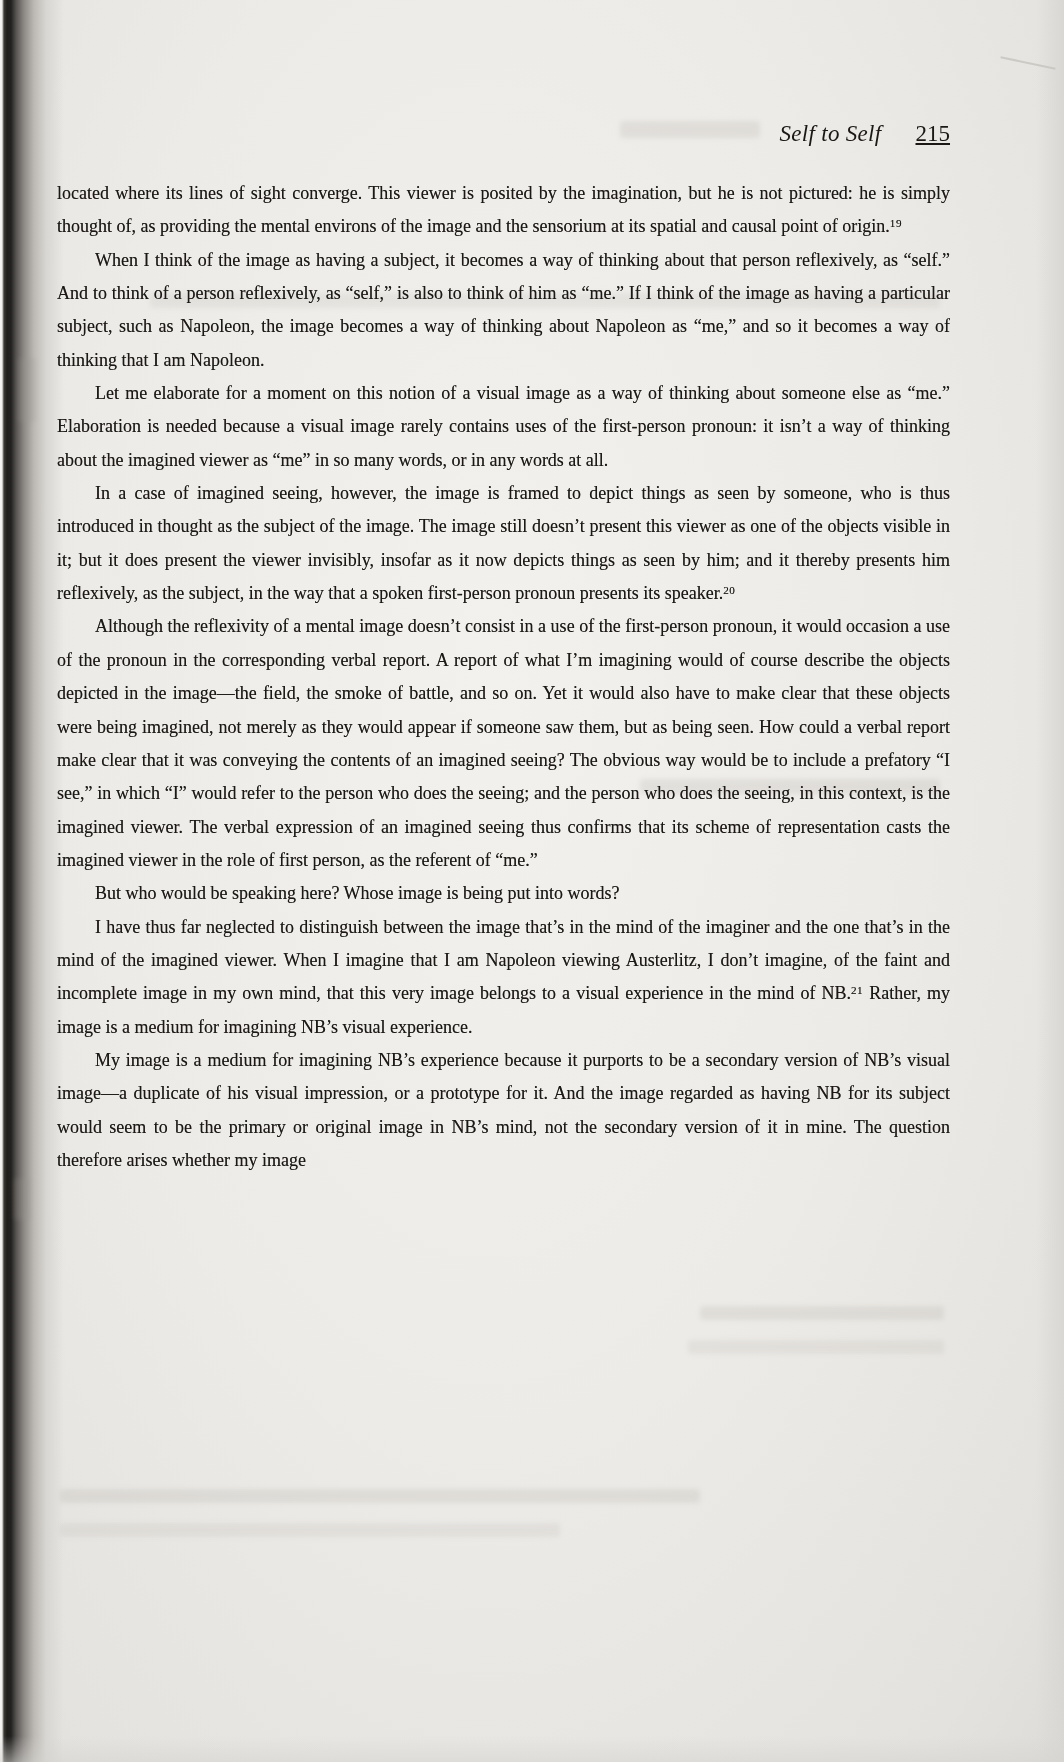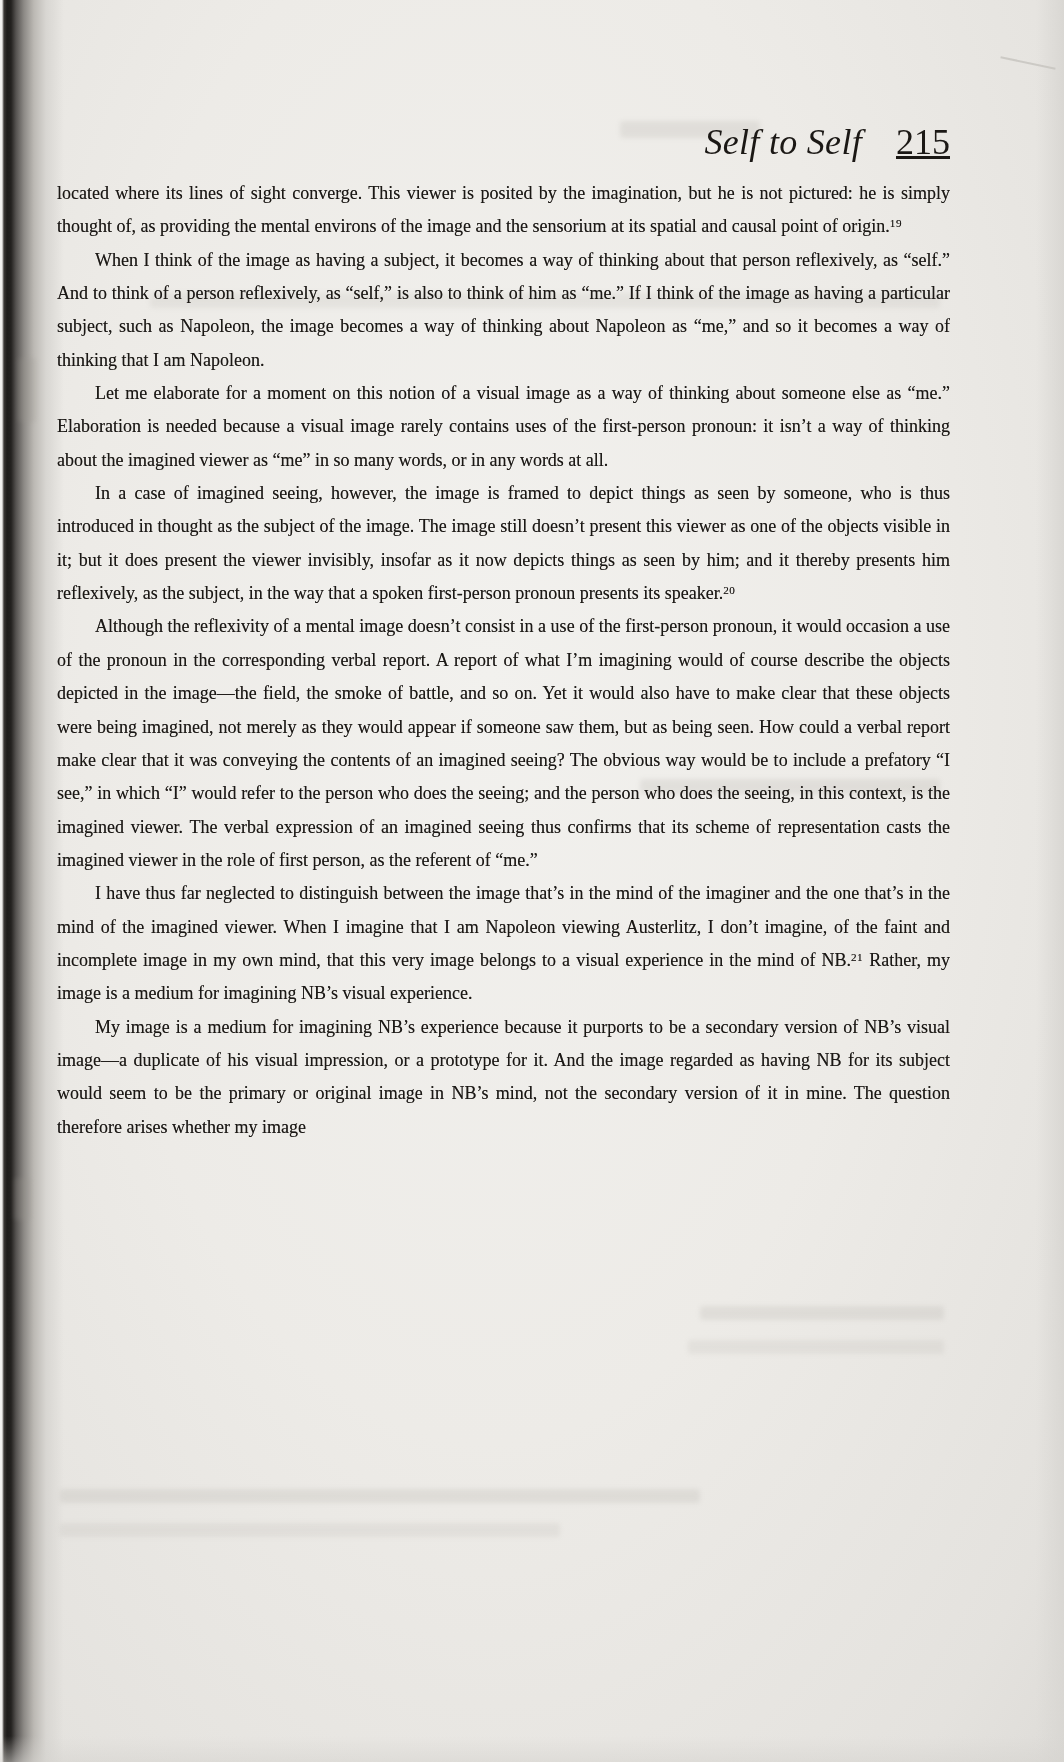--- a/index.html
+++ b/index.html
@@ -49,21 +49,21 @@
   .g4 { left: 700px; top: 1306px; width: 244px; height: 14px; }
   .g5 { left: 688px; top: 1340px; width: 256px; height: 14px; opacity: 0.12; }
   .g6 { left: 60px;  top: 1489px; width: 640px; height: 14px; }
   .g7 { left: 60px;  top: 1523px; width: 500px; height: 14px; opacity: 0.12; }
   .g8 { left: 18px;  top: 358px;  width: 18px;  height: 64px; opacity: 0.2; }
   .g9 { left: 14px;  top: 1178px; width: 16px;  height: 42px; opacity: 0.2; }
 
   .header {
     position: absolute; top: 121px; right: 114px;
     display: flex; align-items: flex-start; gap: 34px;
-    font-size: 36px; color: #1b1815;
+    font-size: 23px; color: #1b1815;
   }
   .running-title { font-style: italic; letter-spacing: 0.3px; }
   .page-number { font-style: normal; text-decoration: underline; }
 
   .text-block {
     position: absolute; left: 57px; top: 177px; width: 893px;
     font-size: 18px; line-height: 33.35px;
     color: #1b1815;
     text-align: justify;
     text-shadow: 0 0 0.5px rgba(27,24,21,0.55);
@@ -107,19 +107,20 @@
     <p class="para no-indent"><span>located where its lines of sight converge. This viewer is posited by the imagination, but he is not pictured: he is simply thought of, as providing the mental environs of the image and the sensorium at its spatial and causal point of origin.</span><sup class="fn">19</sup></p>
 
     <p class="para"><span>When I think of the image as having a subject, it becomes a way of thinking about that person reflexively, as “self.” And to think of a person reflexively, as “self,” is also to think of him as “me.” If I think of the image as having a particular subject, such as Napoleon, the image becomes a way of thinking about Napoleon as “me,” and so it becomes a way of thinking that I am Napoleon.</span></p>
 
     <p class="para"><span>Let me elaborate for a moment on this notion of a visual image as a way of thinking about someone else as “me.” Elaboration is needed because a visual image rarely contains uses of the first-person pronoun: it isn’t a way of thinking about the imagined viewer as “me” in so many words, or in any words at all.</span></p>
 
     <p class="para"><span>In a case of imagined seeing, however, the image is framed to depict things as seen by someone, who is thus introduced in thought as the subject of the image. The image still doesn’t present this viewer as one of the objects visible in it; but it does present the viewer invisibly, insofar as it now depicts things as seen by him; and it thereby presents him reflexively, as the subject, in the way that a spoken first-person pronoun presents its speaker.</span><sup class="fn">20</sup></p>
 
     <p class="para"><span>Although the reflexivity of a mental image doesn’t consist in a use of the first-person pronoun, it would occasion a use of the pronoun in the corresponding verbal report. A report of what I’m imagining would of course describe the objects depicted in the image—the field, the smoke of battle, and so on. Yet it would also have to make clear that these objects were being imagined, not merely as they would appear if someone saw them, but as being seen. How could a verbal report make clear that it was conveying the contents of an imagined seeing? The obvious way would be to include a prefatory “I see,” in which “I” would refer to the person who does the seeing; and the person who does the seeing, in this context, is the imagined viewer. The verbal expression of an imagined seeing thus confirms that its scheme of representation casts the imagined viewer in the role of first person, as the referent of “me.”</span></p>
 
+    <p class="para"><span>But who would be speaking here? Whose image is being put into words?</span></p>
 
     <p class="para"><span>I have thus far neglected to distinguish between the image that’s in the mind of the imaginer and the one that’s in the mind of the imagined viewer. When I imagine that I am Napoleon viewing Austerlitz, I don’t imagine, of the faint and incomplete image in my own mind, that this very image belongs to a visual experience in the mind of NB.</span><sup class="fn">21</sup><span> Rather, my image is a medium for imagining NB’s visual experience.</span></p>
 
     <p class="para"><span>My image is a medium for imagining NB’s experience because it purports to be a secondary version of NB’s visual image—a duplicate of his visual impression, or a prototype for it. And the image regarded as having NB for its subject would seem to be the primary or original image in NB’s mind, not the secondary version of it in mine. The question therefore arises whether my image</span></p>
   </div>
 
 </div>
 
 </body></html>

